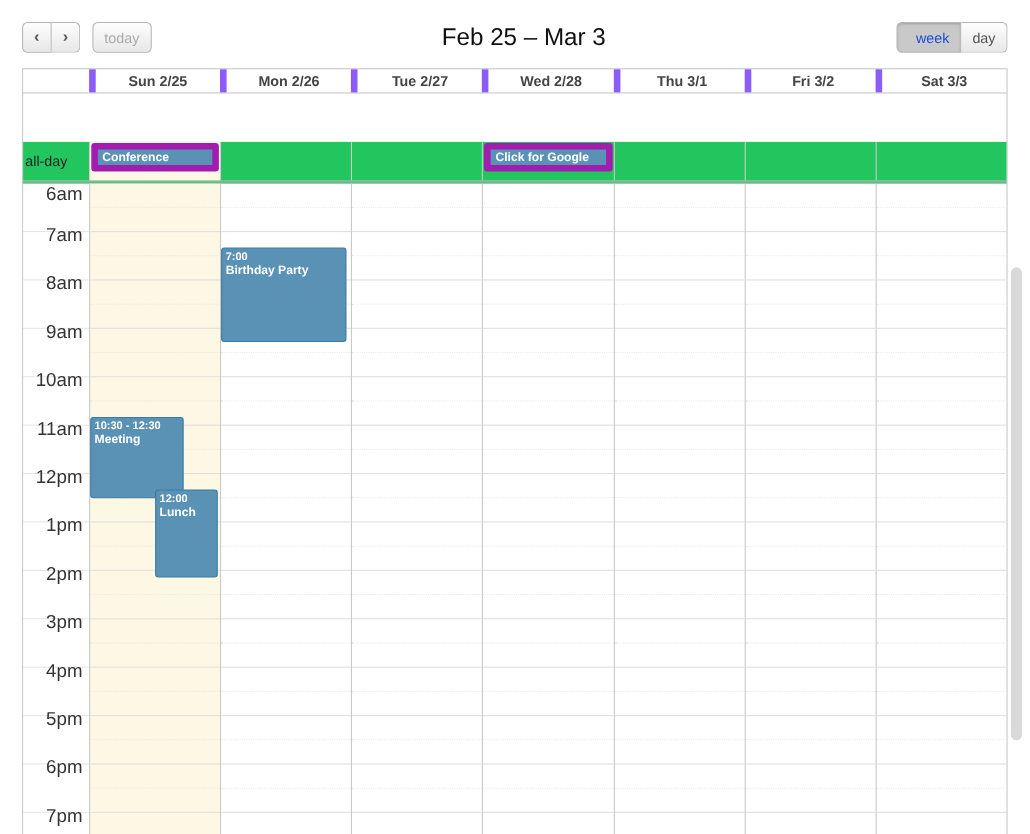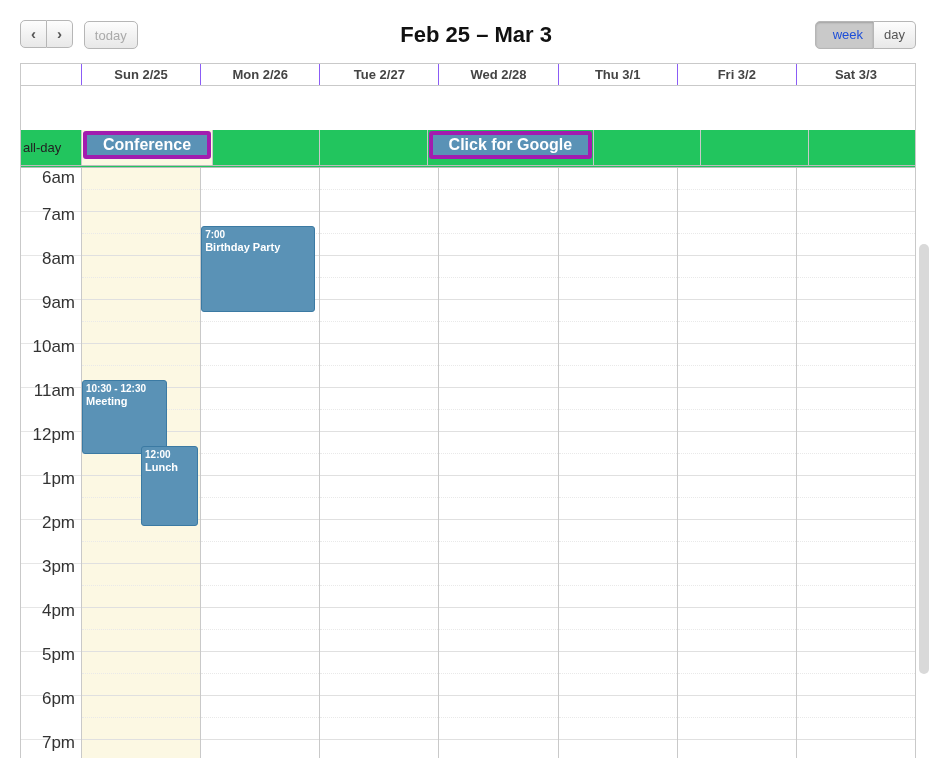--- a/index.html
+++ b/index.html
@@ -35,40 +35,40 @@
   }
   .btn + .btn { border-left: none; }
   .btn-group .btn:first-child { border-radius: 5px 0 0 5px; }
   .btn-group .btn:last-child  { border-radius: 0 5px 5px 0; }
   .btn.solo { border-radius: 5px; }
   .btn.active { background: #c9c9c9; color:#1d4ed8; box-shadow: inset 0 1px 2px rgba(0,0,0,.2); padding-left: 17px; }
   .btn.disabled { color:#aaa; }
   .arrow-ico { font-size: 15px; line-height: 1; font-weight: bold; position: relative; top:-1px; }
   .title {
     font-size: 22px;
-    font-weight: bold;
+    font-weight: normal;
     color:#111;
   }
   
   .cal {
     border: 1px solid #c9c9c9;
     width: 896px;
     position: relative;
   }
   .day-headers {
     display: grid;
     grid-template-columns: 60px repeat(7, 1fr);
     border-bottom: 1px solid #c9c9c9;
   }
   .day-headers .cell {
     text-align: center;
     font-weight: bold;
     font-size: 13px;
     padding: 3px 0;
-    border-left: 1px solid #8b5cf6;
+    border-left: 6px solid #8b5cf6;
     color:#444;
   }
   .day-headers .cell:first-child { border-left:none; }
   .allday-row {
     display: grid;
     grid-template-columns: 60px repeat(7, 1fr);
     min-height: 38px;
     border-bottom: 3px double #bcbcbc;
     background:#22c55e;
     margin-top:44px;
@@ -125,26 +125,26 @@
     padding:2px 3px;
     overflow:hidden;
     line-height:1.2;
     font-weight:bold;
     margin-top:14px;
   }
   .event .evt-time { display:block; font-size:10px; font-weight:bold; }
   .event .evt-title { display:block; font-weight:bold; font-size:11px; }
   .allday-event {
     background:#5a92b6;
-    border:4px solid #a21caf;
+    border:6px solid #a21caf;
     border-radius:3px;
     color:#fff;
-    font-size:16px;
+    font-size:11px;
     font-weight:bold;
-    padding:1px 16px;
+    padding:1px 4px;
     white-space:nowrap; overflow:hidden; text-overflow:ellipsis;
   }
   
   .scrollbar {
     position:absolute;
     right:-14px;
     width:10px;
     top:180px;
     height:430px;
     background:#d9d9d9;

